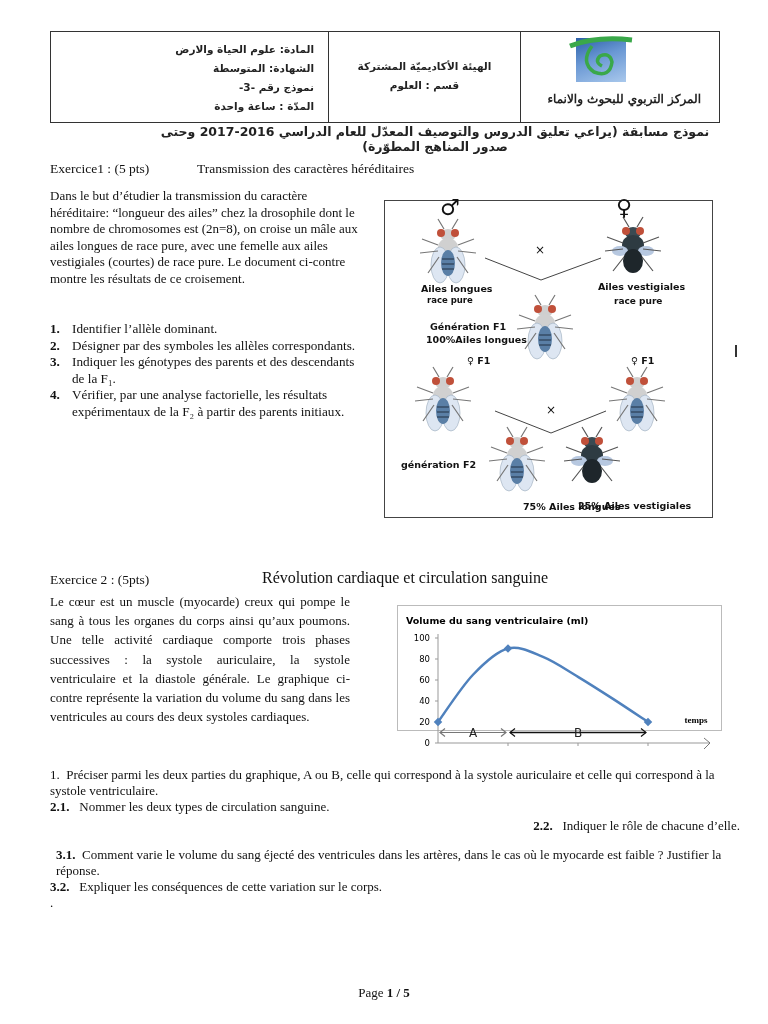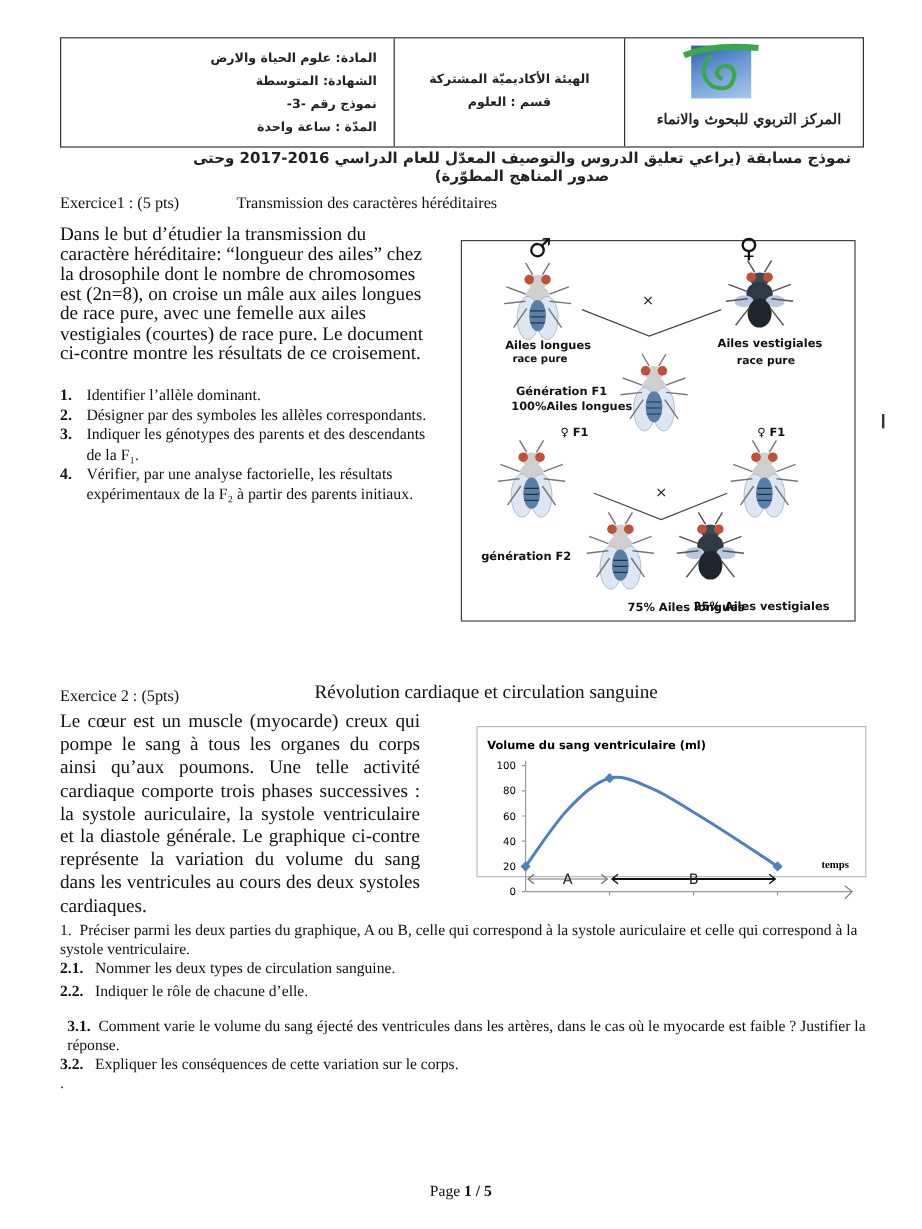--- a/index.html
+++ b/index.html
@@ -8,21 +8,21 @@
   
   #hdr{left:50px;top:31px;width:670px;height:92px;border:1.5px solid #333;box-sizing:border-box;display:flex;}
   #hdr .cell{border-left:1.5px solid #333;box-sizing:border-box;position:relative;}
   #hdr .cell:first-child{border-left:none;}
   .ar{font-family:"DejaVu Sans",sans-serif;direction:rtl;font-size:10.5px;font-weight:bold;color:#222;}
   .c1 div{line-height:19px;}
   #subtitle{left:145px;top:124px;width:580px;text-align:center;font-size:12.5px;}
   .logo{position:absolute;left:55px;top:6px;width:50px;height:44px;background:linear-gradient(160deg,#2b5fa8 0%,#6a98d4 45%,#a9c8ec 100%);}
   .bold{font-weight:normal;}
   .t13{font-size:13.5px;}
-  .para{font-size:16px;line-height:16.5px;}
+  .para{font-size:13px;line-height:16.5px;}
   .just{text-align:justify;}
   ol.q{margin:0;padding:0;list-style:none;}
   ol.q li{display:flex;font-size:13.2px;line-height:16.5px;}
   ol.q li .n{width:22px;font-weight:bold;flex:none;}
   #fig1{left:384px;top:200px;width:329px;height:318px;border:1.5px solid #444;box-sizing:border-box;}
   .lbl{font-family:"DejaVu Sans",sans-serif;font-weight:bold;font-size:9.5px;position:absolute;color:#111;white-space:nowrap;}
   #fig2{left:397px;top:605px;width:325px;height:126px;border:1px solid #bbb;box-sizing:border-box;}
   .qs{font-size:13px;line-height:16px;}
   .qs b{font-weight:bold;}
 </style>
@@ -165,21 +165,21 @@
       <polyline points="117,122.5 112,126.5 117,130.5" fill="none" stroke="#111" stroke-width="1.2"></polyline>
       <polyline points="243,122.5 248,126.5 243,130.5" fill="none" stroke="#111" stroke-width="1.2"></polyline>
       <text x="180" y="130.5" text-anchor="middle" font-size="12" font-family="DejaVu Sans, sans-serif" fill="#222">B</text>
       <text x="298" y="117" text-anchor="middle" font-size="9" font-weight="bold" font-family="Liberation Serif, serif">temps</text>
     </svg>
 </div>
 
 <div class="abs qs" style="left:50px;top:767px;width:690px;">
   <div style="text-indent:0;"><span>1.</span>&nbsp;&nbsp;<span>Préciser parmi les deux parties du graphique,  A ou B, celle qui correspond à la systole auriculaire et celle qui correspond à la systole ventriculaire.</span></div>
   <div><b>2.1.</b>&nbsp;&nbsp;&nbsp;<span>Nommer les deux types de circulation sanguine.</span></div>
-  <div style="margin-top:3px;"><b>2.2.</b>&nbsp;&nbsp;&nbsp;<span>Indiquer le rôle de chacune d’elle.</span></div>
+  <div style="margin-top:3px;text-align:right;"><b>2.2.</b>&nbsp;&nbsp;&nbsp;<span>Indiquer le rôle de chacune d’elle.</span></div>
   <div style="margin-top:13px;padding-left:6px;"><b>3.1.</b>&nbsp;&nbsp;<span>Comment varie le volume du sang éjecté des ventricules dans les artères, dans le cas où le myocarde est faible ? Justifier la réponse.</span></div>
   <div><b>3.2.</b>&nbsp;&nbsp;&nbsp;<span>Expliquer les conséquences de cette variation sur le corps.</span></div>
   <div>.</div>
 </div>
 
 <div class="abs" style="left:0;width:768px;top:985px;text-align:center;font-size:13px;">
   <span>Page </span><b>1 / 5</b>
 </div>
 
 </body></html>

